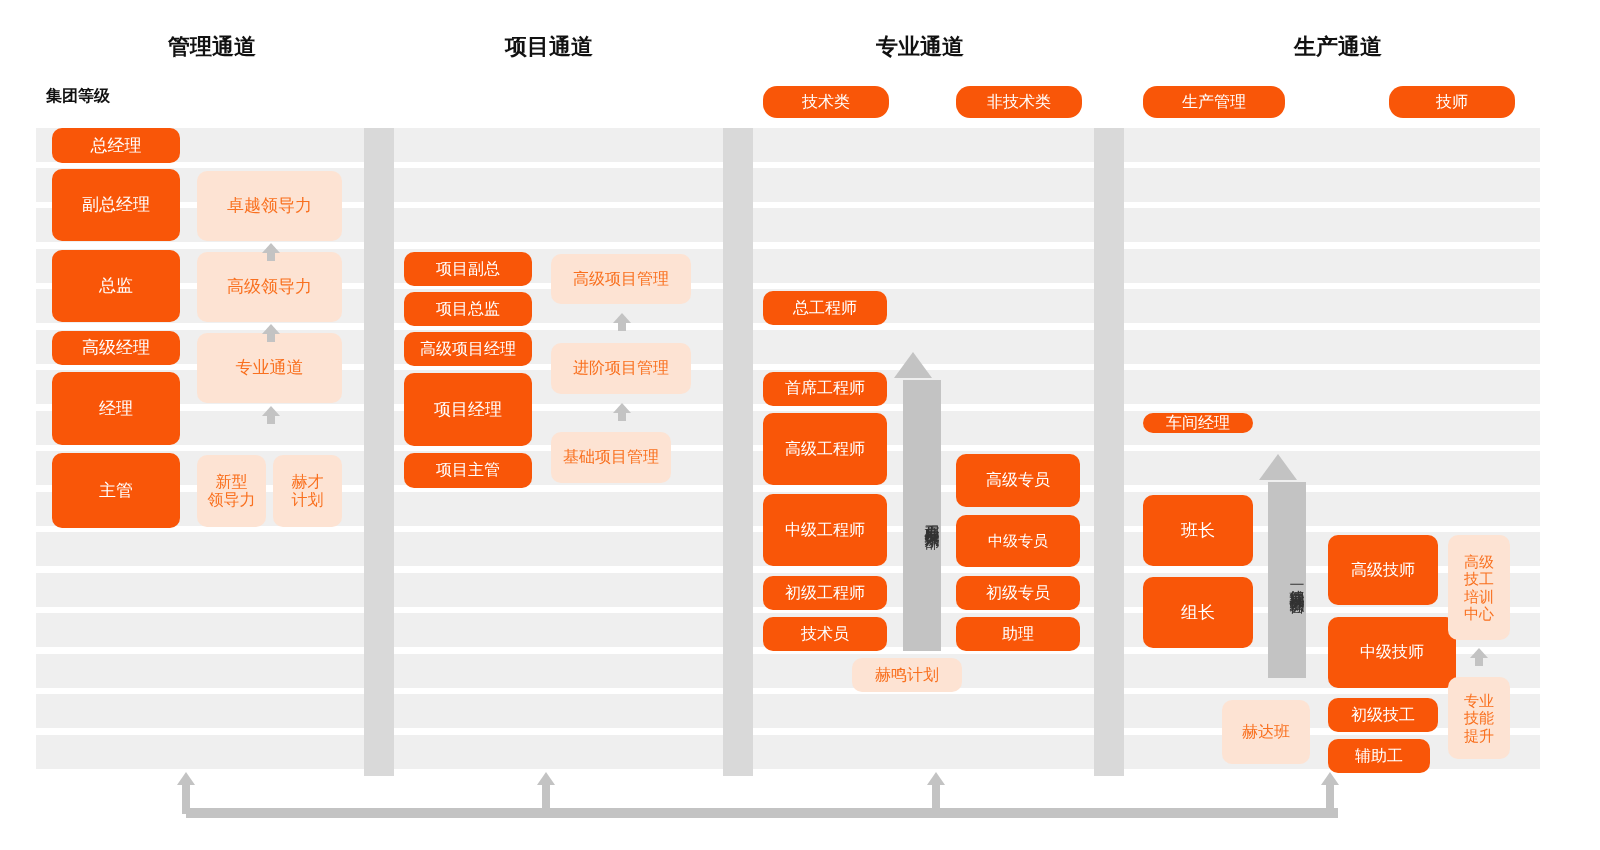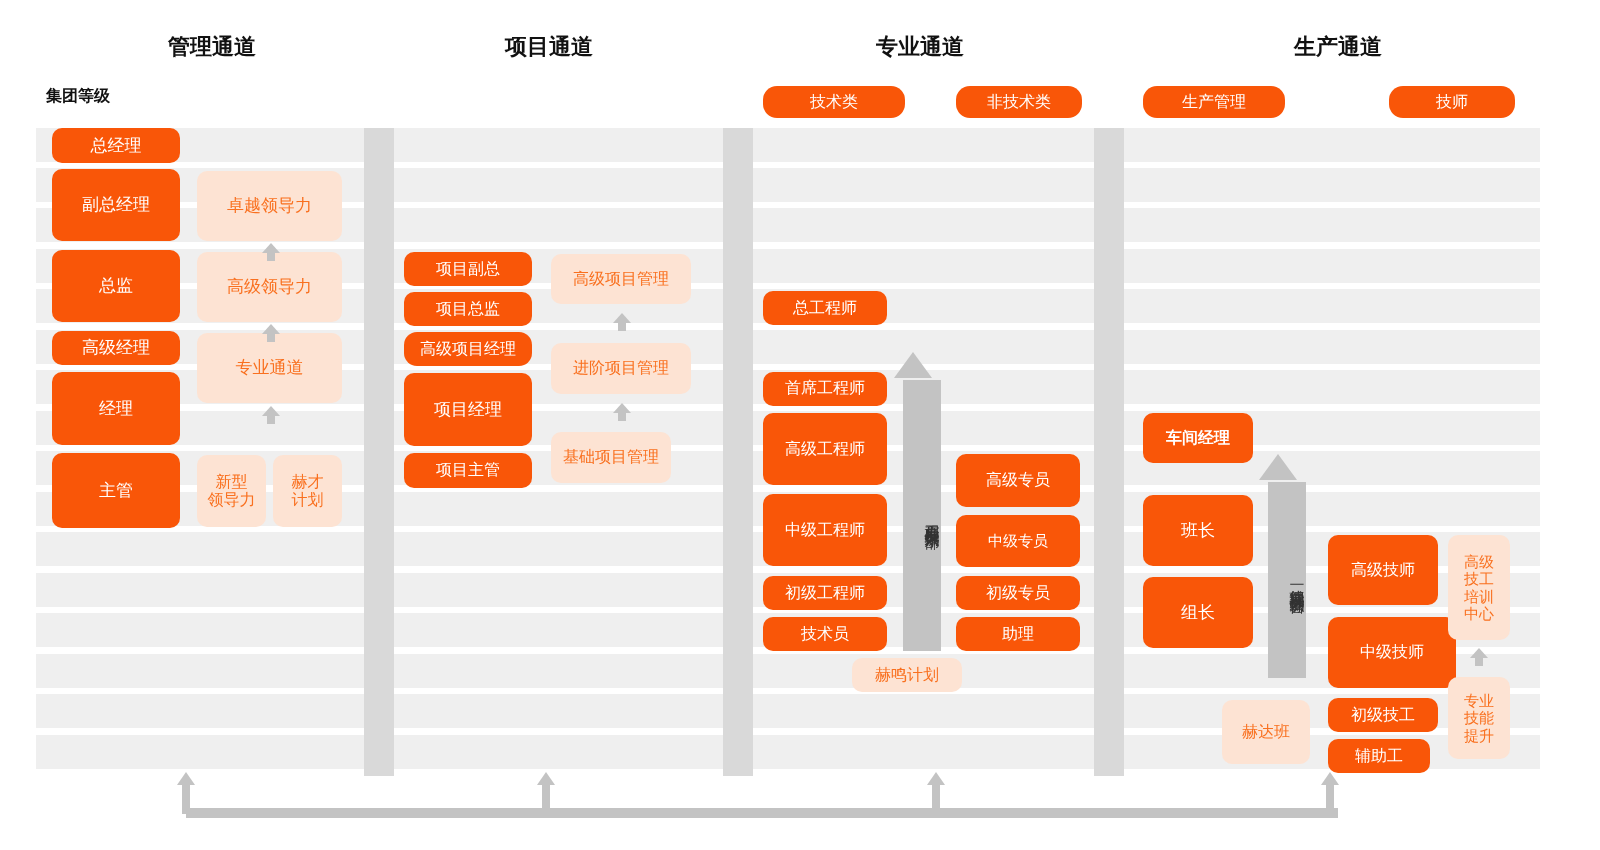--- a/index.html
+++ b/index.html
@@ -103,21 +103,21 @@
   <div id="channel-titles">
       <div class="channel-title" style="left: 212px; top: 32px;">管理通道</div>
       <div class="channel-title" style="left: 549px; top: 32px;">项目通道</div>
       <div class="channel-title" style="left: 920px; top: 32px;">专业通道</div>
       <div class="channel-title" style="left: 1338px; top: 32px;">生产通道</div>
     </div>
 
   <div class="grade-label">集团等级</div>
 
   <div id="category-pills">
-      <div class="pill cat" style="left: 763px; top: 86px; width: 142px; height: 32px;">技术类</div>
+      <div class="pill cat" style="left: 763px; top: 86px; width: 126px; height: 32px;">技术类</div>
       <div class="pill cat" style="left: 956px; top: 86px; width: 126px; height: 32px;">非技术类</div>
       <div class="pill cat" style="left: 1143px; top: 86px; width: 142px; height: 32px;">生产管理</div>
       <div class="pill cat" style="left: 1389px; top: 86px; width: 126px; height: 32px;">技师</div>
     </div>
 
   <div id="grid-stripes">
       <div class="stripe" style="top: 128px; height: 34px;"></div>
       <div class="stripe" style="top: 168px; height: 34px;"></div>
       <div class="stripe" style="top: 208px; height: 34px;"></div>
       <div class="stripe" style="top: 249px; height: 34px;"></div>
@@ -163,21 +163,21 @@
         <div class="shaft" style="left: 5px; top: 10px; width: 8px; height: 8px;"></div>
       </div>
       <div class="uparrow" style="left: 262px; top: 406px; width: 18px; height: 18px;">
         <div class="head" style="left: 0px; top: 0px;"></div>
         <div class="shaft" style="left: 5px; top: 10px; width: 8px; height: 8px;"></div>
       </div>
     </div>
   <div id="layer-project">
       <div class="pill solid" style="left: 404px; top: 252px; width: 128px; height: 34px; font-size: 16px;">项目副总</div>
       <div class="pill solid" style="left: 404px; top: 292px; width: 128px; height: 34px; font-size: 16px;">项目总监</div>
-      <div class="pill solid" style="left: 404px; top: 332px; width: 128px; height: 34px; font-size: 16px; border-radius: 13px;">高级项目经理</div>
+      <div class="pill solid" style="left: 404px; top: 332px; width: 128px; height: 34px; font-size: 16px;">高级项目经理</div>
       <div class="pill solid" style="left: 404px; top: 373px; width: 128px; height: 73px; font-size: 17px;">项目经理</div>
       <div class="pill solid" style="left: 404px; top: 453px; width: 128px; height: 35px; font-size: 16px;">项目主管</div>
       <div class="pill ghost" style="left: 551px; top: 254px; width: 140px; height: 50px; font-size: 16px;">高级项目管理</div>
       <div class="pill ghost" style="left: 551px; top: 343px; width: 140px; height: 51px; font-size: 16px;">进阶项目管理</div>
       <div class="pill ghost" style="left: 551px; top: 432px; width: 120px; height: 51px; font-size: 16px;">基础项目管理</div>
       <div class="uparrow" style="left: 613px; top: 313px; width: 18px; height: 18px;">
         <div class="head" style="left: 0px; top: 0px;"></div>
         <div class="shaft" style="left: 5px; top: 10px; width: 8px; height: 8px;"></div>
       </div>
       <div class="uparrow" style="left: 613px; top: 403px; width: 18px; height: 18px;">
@@ -194,21 +194,21 @@
       <div class="pill solid" style="left: 763px; top: 617px; width: 124px; height: 34px; font-size: 16px;">技术员</div>
       <div class="pill solid" style="left: 956px; top: 454px; width: 124px; height: 53px; font-size: 16px;">高级专员</div>
       <div class="pill solid" style="left: 956px; top: 515px; width: 124px; height: 52px; font-size: 15px;">中级专员</div>
       <div class="pill solid" style="left: 956px; top: 576px; width: 124px; height: 34px; font-size: 16px;">初级专员</div>
       <div class="pill solid" style="left: 956px; top: 617px; width: 124px; height: 34px; font-size: 16px;">助理</div>
       <div class="pill ghost" style="left: 852px; top: 658px; width: 110px; height: 34px; font-size: 16px;">赫鸣计划</div>
       <div class="rail-head" style="left: 894px; top: 352px;"></div>
       <div class="rail" style="left: 903px; top: 380px; width: 38px; height: 271px;">工程师发展计划俱乐部</div>
     </div>
   <div id="layer-production">
-      <div class="pill solid" style="left: 1143px; top: 413px; width: 110px; height: 50px; font-size: 16px; font-weight: bold;">车间经理</div>
+      <div class="pill solid" style="left: 1143px; top: 413px; width: 110px; height: 20px; font-size: 16px;">车间经理</div>
       <div class="pill solid" style="left: 1143px; top: 495px; width: 110px; height: 71px; font-size: 17px;">班长</div>
       <div class="pill solid" style="left: 1143px; top: 577px; width: 110px; height: 71px; font-size: 17px;">组长</div>
       <div class="pill solid" style="left: 1328px; top: 535px; width: 110px; height: 70px; font-size: 16px;">高级技师</div>
       <div class="pill solid" style="left: 1328px; top: 617px; width: 128px; height: 71px; font-size: 16px;">中级技师</div>
       <div class="pill solid" style="left: 1328px; top: 698px; width: 110px; height: 34px; font-size: 16px;">初级技工</div>
       <div class="pill solid" style="left: 1328px; top: 739px; width: 102px; height: 34px; font-size: 16px;">辅助工</div>
       <div class="pill ghost" style="left: 1448px; top: 535px; width: 62px; height: 105px; font-size: 15px;">高级
 技工
 培训
 中心</div>

